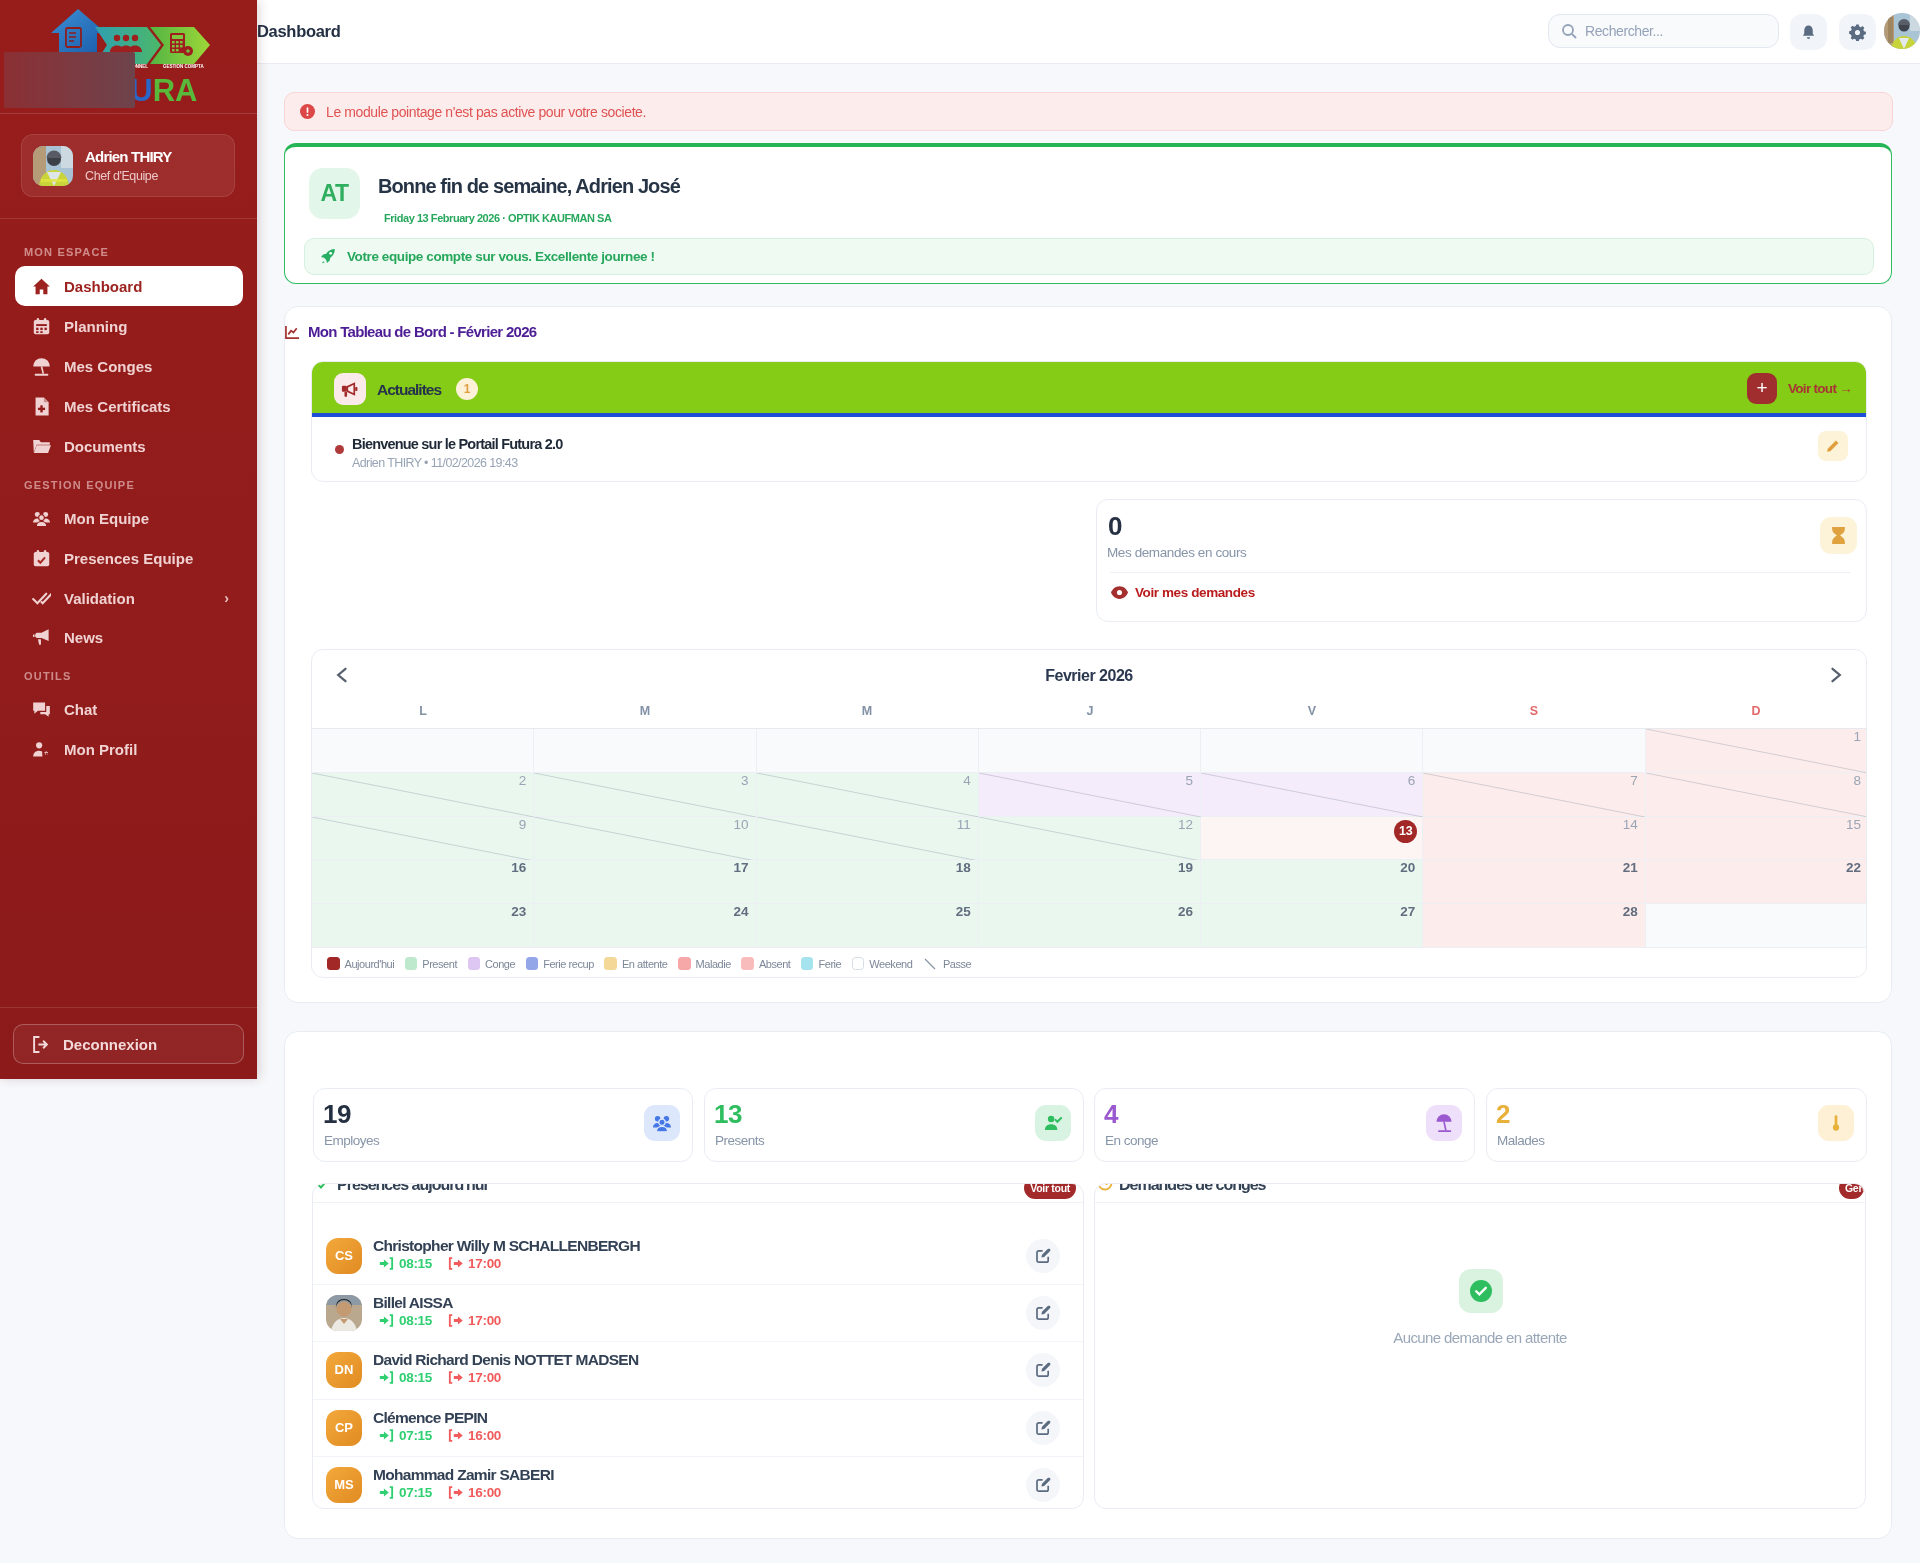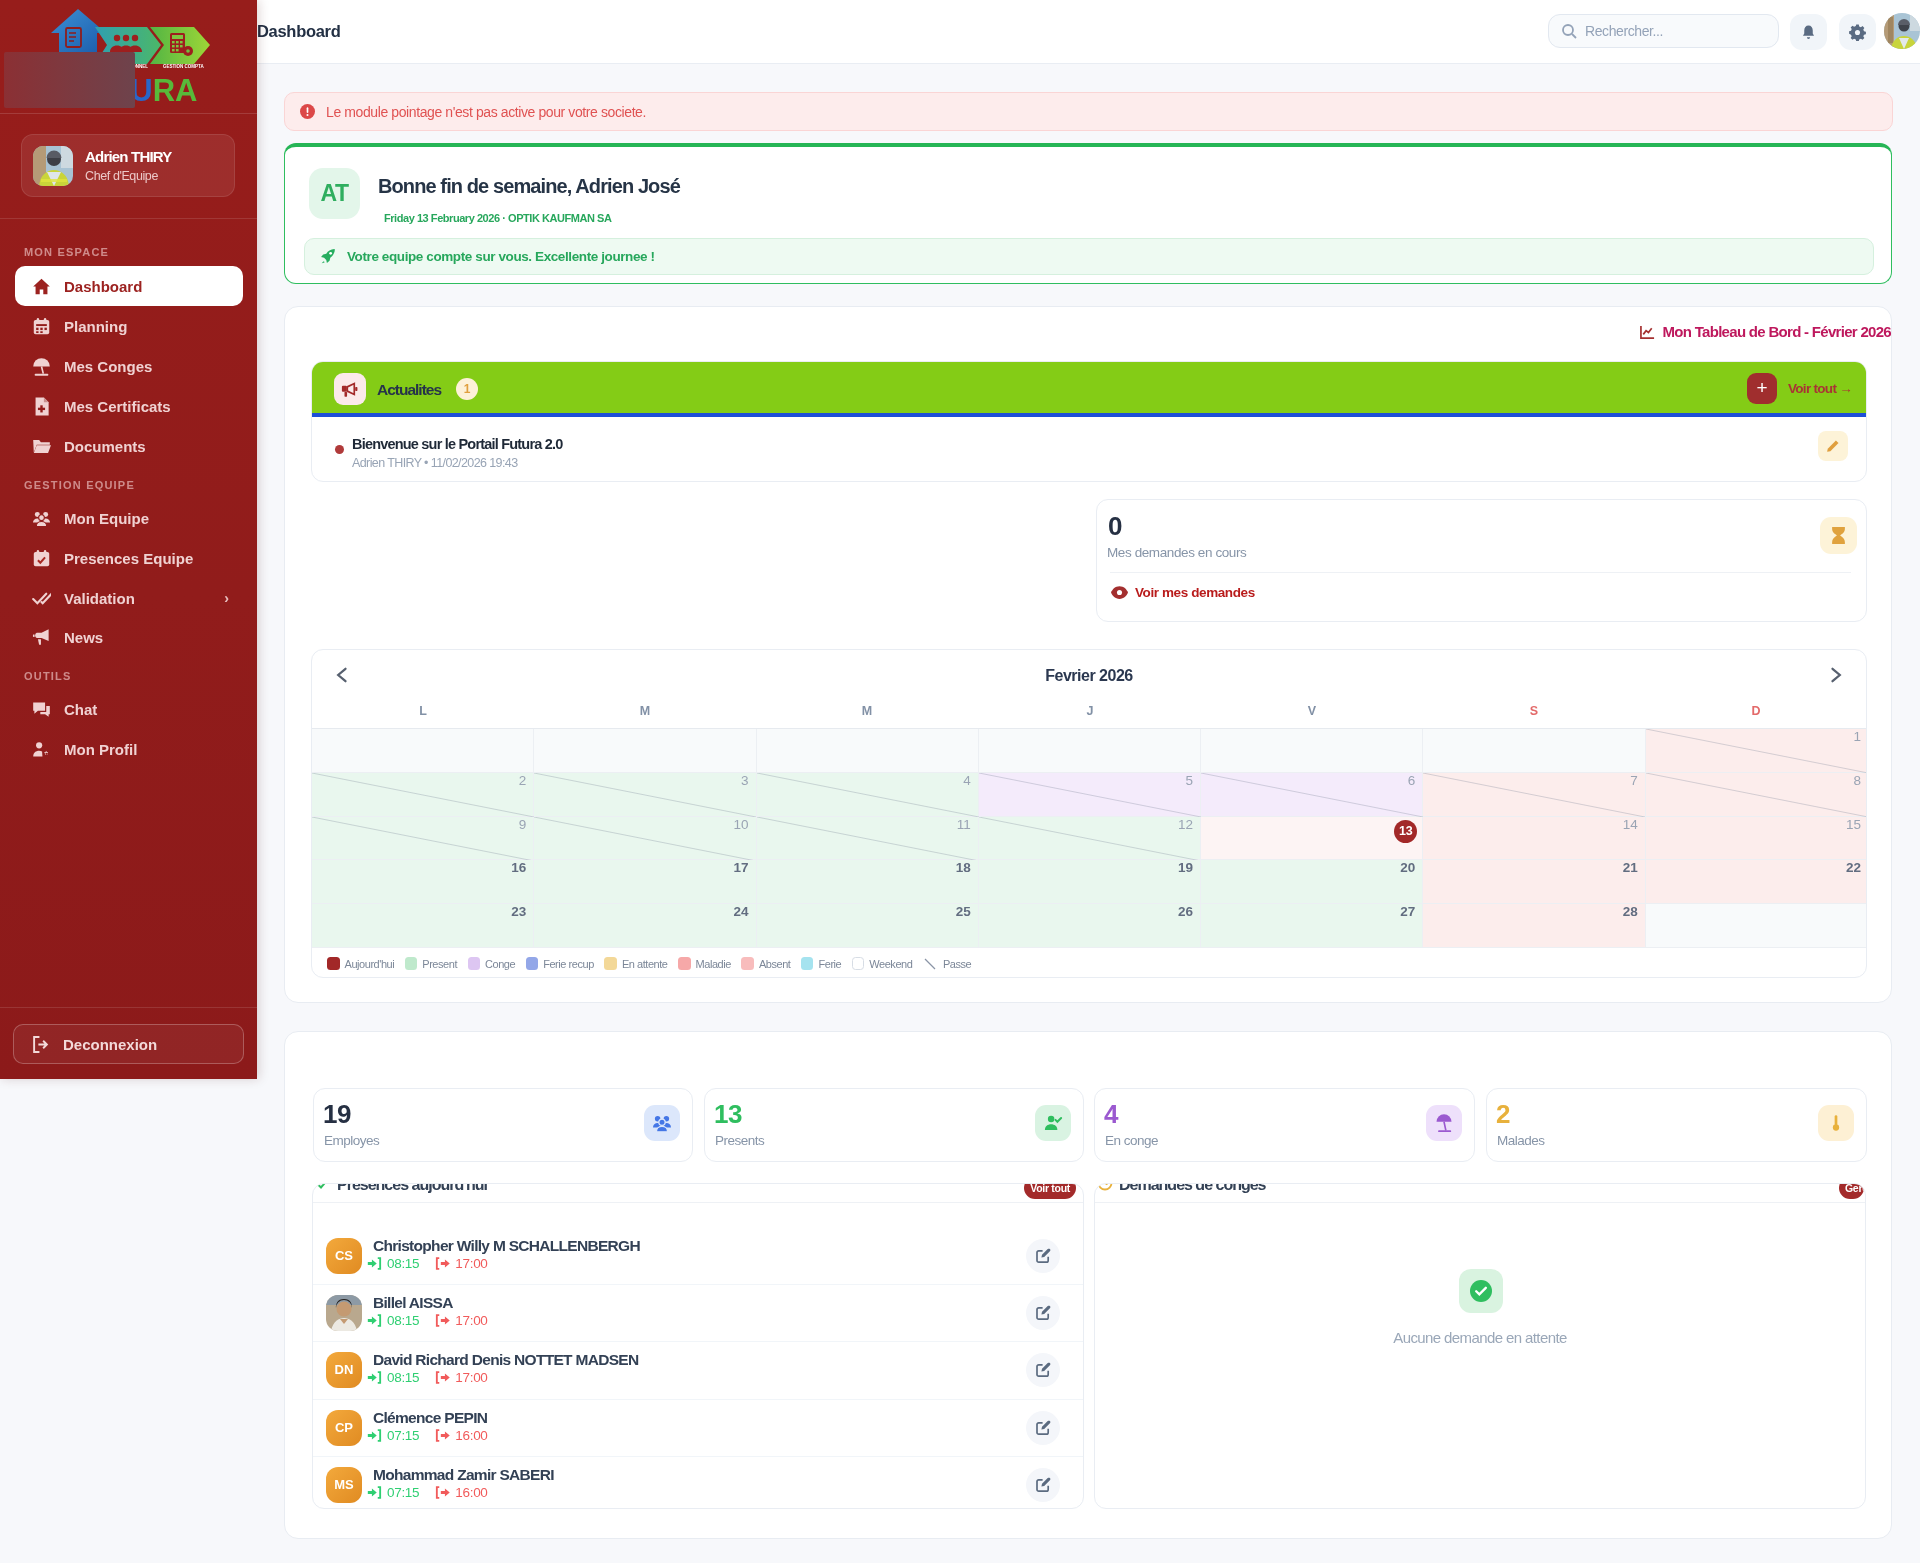--- a/index.html
+++ b/index.html
@@ -34,21 +34,21 @@
 .alert svg { margin-left:15px; margin-right:11px; }
 
 .welcome { position:absolute; left:284px; top:143px; width:1608px; height:141px; background:#fff; border:1px solid #2fbe5f; border-top:4px solid #26b556; border-radius:12px; }
 .atbox { position:absolute; left:24px; top:21px; width:51px; height:51px; background:#e3f6ea; border-radius:14px; display:flex; align-items:center; justify-content:center; font-size:23px; font-weight:600; letter-spacing:-0.5px; color:#2fae5f; }
 .wtitle { position:absolute; left:93px; top:28px; font-size:20px; font-weight:700; letter-spacing:-0.9px; color:#263446; }
 .wsub { position:absolute; left:93px; top:65px; font-size:11px; font-weight:700; letter-spacing:-0.45px; color:#27a75c;padding-left:6px; }
 .wbanner { position:absolute; left:19px; top:91px; width:1570px; height:37px; background:#eefaf2; border:1px solid #d5f0de; border-radius:10px; display:flex; align-items:center; font-size:13.5px; font-weight:700; letter-spacing:-0.4px; color:#27a75c; }
 .wbanner svg { margin-left:15px; margin-right:10px; }
 
 .tableau { position:absolute; left:284px; top:306px; width:1608px; height:697px; background:#fff; border:1px solid #e8ecf2; border-radius:14px; }
-.ttitle { position:absolute; left:0; top:16px; width:100%; text-align:right; font-size:15px; font-weight:700; letter-spacing:-0.7px; color:#be185d; }
+.ttitle { position:absolute; left:0; top:16px; width:100%; text-align:left; font-size:15px; font-weight:700; letter-spacing:-0.7px; color:#4c1d95; }
 .ttitle svg { vertical-align:-3px; margin-right:8px; }
 
 .actu { position:absolute; left:26px; top:54px; width:1556px; height:121px; border:1px solid #e9edf3; border-radius:12px; background:#fff; overflow:hidden; }
 .actuhead { height:55px; background:#84cc16; border-bottom:4px solid #1d4ed8; position:relative; }
 .actuicon { position:absolute; left:22px; top:11px; width:32px; height:32px; background:#fbeaea; border-radius:9px; display:flex; align-items:center; justify-content:center; }
 .actutitle { position:absolute; left:65px; top:19px; font-size:15.5px; font-weight:700; letter-spacing:-1px; color:#26334a; }
 .actubadge { position:absolute; left:144px; top:16px; width:22px; height:22px; background:#fdf1d8; border-radius:50%; text-align:center; line-height:22px; font-size:12px; font-weight:700; color:#e09f3e; }
 .plusbtn { position:absolute; right:89px; top:11px; width:30px; height:31px; background:#a02e2e; border-radius:9px; color:#fff; text-align:center; line-height:30px; font-size:19px; font-weight:400; }
 .voirtout { position:absolute; left:1476px; top:19px; font-size:13.5px; letter-spacing:-0.7px; font-weight:700; color:#a93434; }
 .newsdot { position:absolute; left:23px; top:83px; width:9px; height:9px; border-radius:50%; background:#b03a3a; }
@@ -102,21 +102,21 @@
 .panel.pleft { left:27px; width:772px; }
 .panel.pright { left:809px; width:772px; }
 .phead { position:relative; height:19px; border-bottom:1px solid #eef1f5; }
 .ptitle { position:absolute; left:24px; top:-8px; font-size:16px; font-weight:700; letter-spacing:-1px; color:#334155; }
 .ppill { position:absolute; right:7px; top:-7px; height:22px; padding:0 6px; background:#a32a2a; border-radius:11px; color:#fff; font-size:10.5px; font-weight:700; line-height:22px; letter-spacing:-0.3px; white-space:nowrap; overflow:hidden; }
 .picon { position:absolute; left:2px; top:-9px; }
 
 .erow { position:absolute; left:0; width:100%; height:57.2px; border-bottom:1px solid #f1f5f9; }
 .eava { position:absolute; left:13px; top:10px; width:36px; height:36px; border-radius:12px; background:linear-gradient(135deg,#f3a93c,#e08b22); color:#fff; font-size:13px; font-weight:700; text-align:center; line-height:36px; }
 .ename { position:absolute; left:60px; top:9px; font-size:15.5px; font-weight:700; letter-spacing:-0.7px; color:#334155; }
-.etimes { position:absolute; left:54px; top:28px; font-size:13.5px; letter-spacing:-0.3px; font-weight:400; display:flex; align-items:flex-start; }
+.etimes { position:absolute; left:66px; top:28px; font-size:13.5px; letter-spacing:-0.3px; font-weight:700; display:flex; align-items:flex-start; }
 .tin { color:#2fcf72; margin-right:16px; display:flex; align-items:center; }
 .tout { color:#f15b5b; display:flex; align-items:center; }
 .etimes svg { margin-right:5px; }
 .editbtn { position:absolute; right:23px; top:11px; width:34px; height:34px; border-radius:50%; background:#f4f6fa; display:flex; align-items:center; justify-content:center; }
 .emptybox { position:absolute; left:364px; top:85px; width:44px; height:44px; background:#d9f3e0; border-radius:12px; display:flex; align-items:center; justify-content:center; }
 .emptytxt { position:absolute; left:0; top:145px; width:100%; text-align:center; font-size:15px; letter-spacing:-0.6px; color:#9aa7b8; }
 </style>
 </head>
 <body>
 <div class="topbar">

